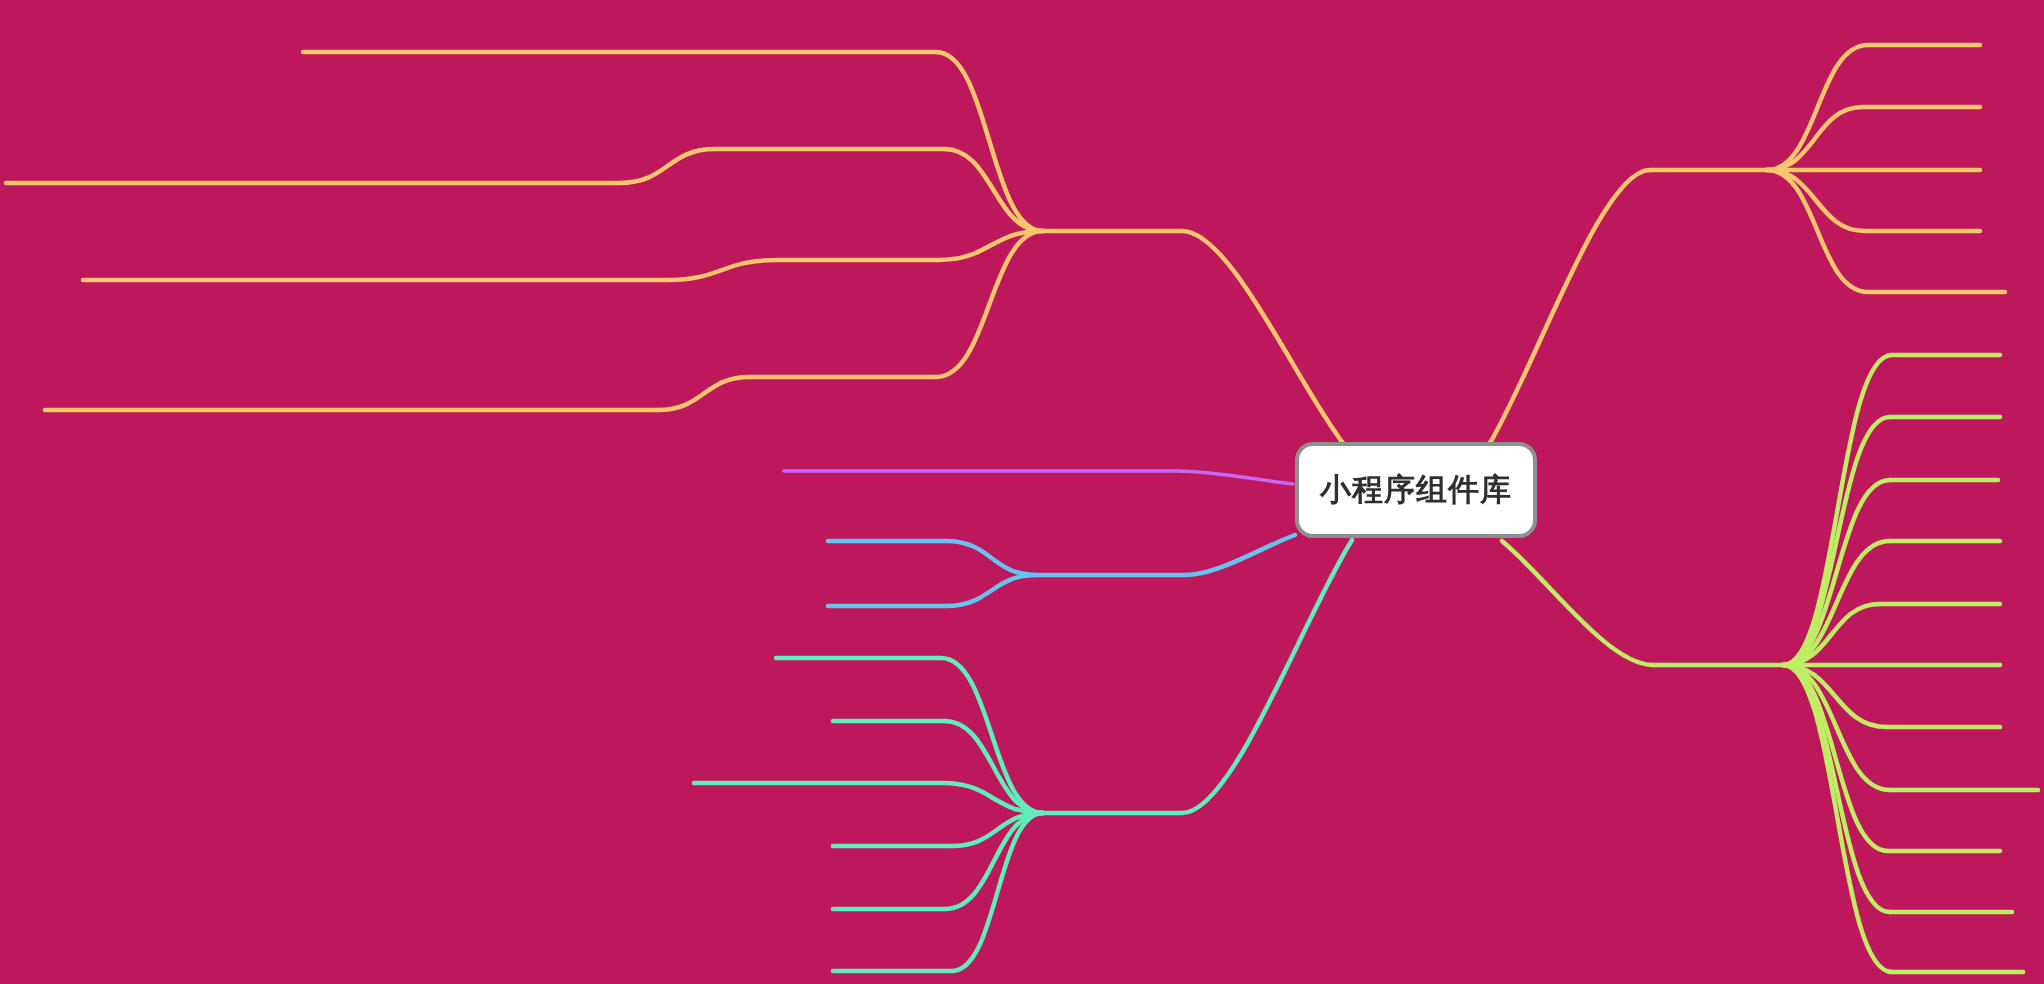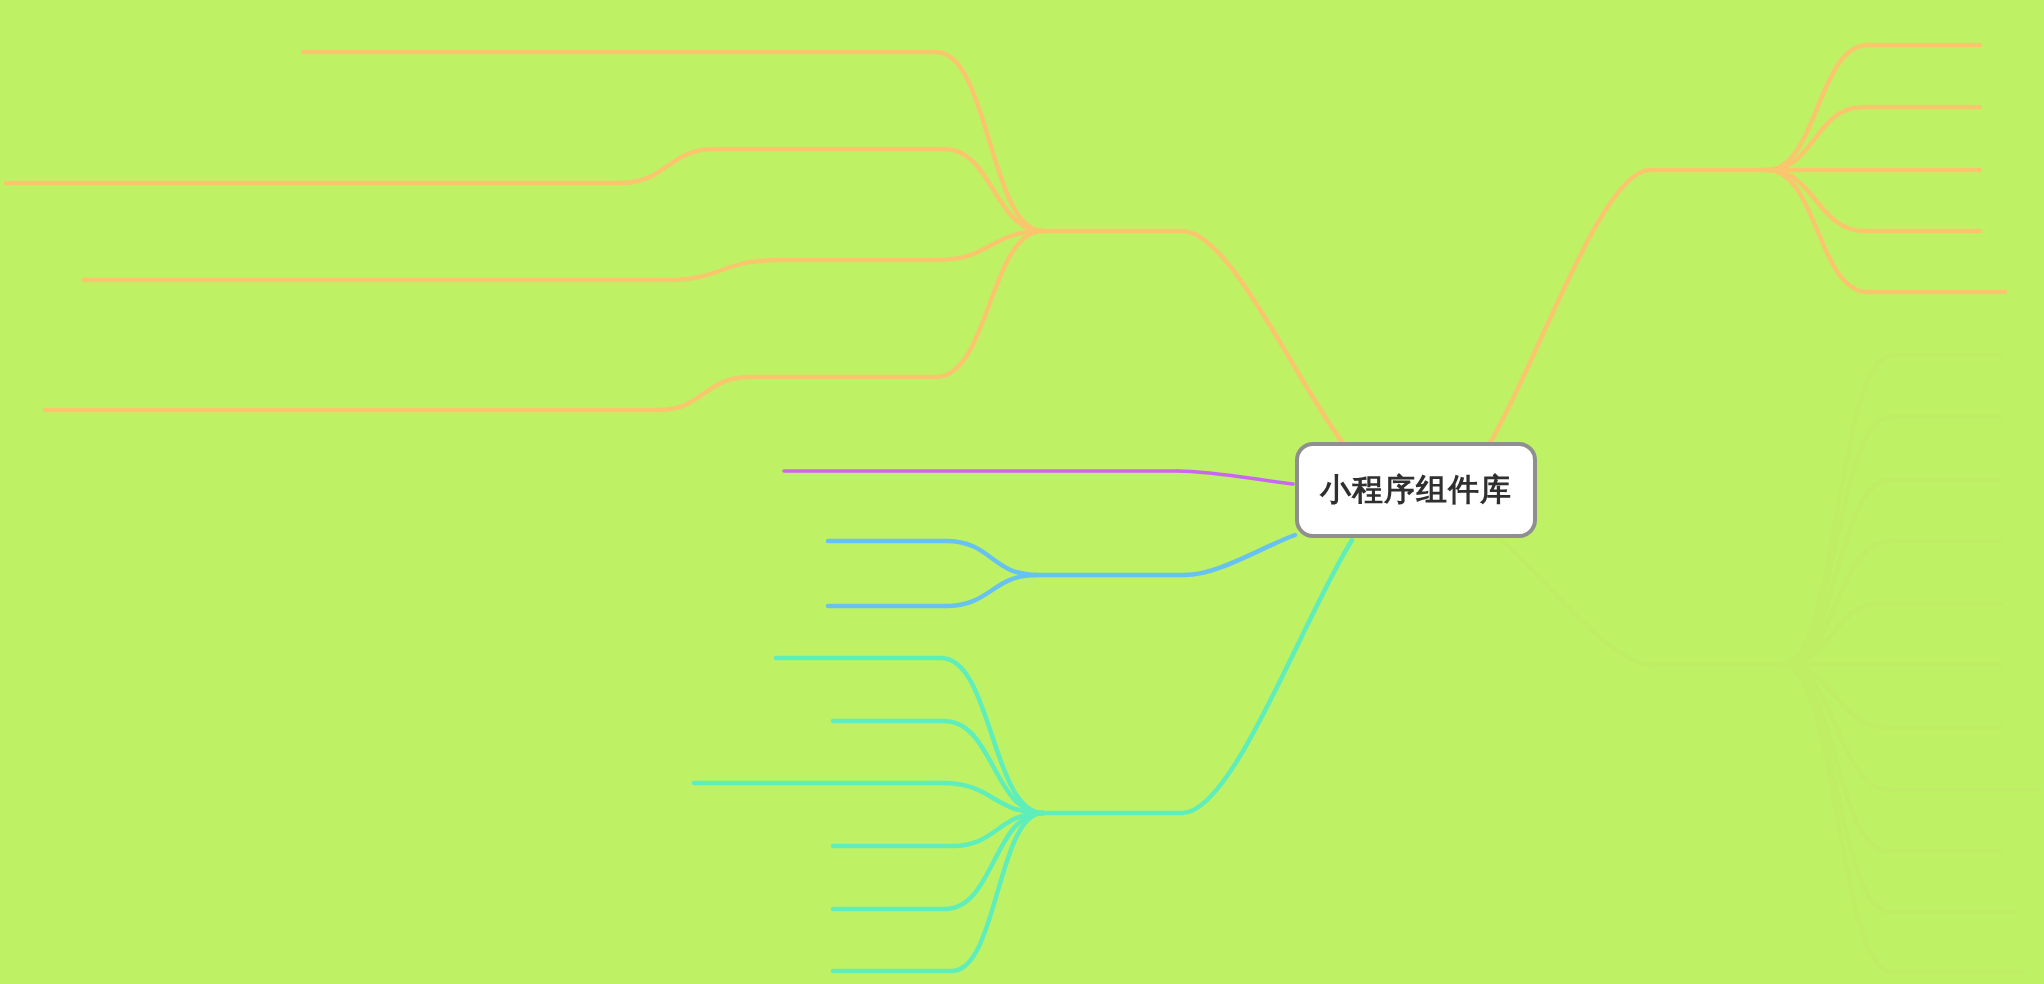--- a/index.html
+++ b/index.html
@@ -30,21 +30,21 @@
     justify-content: center;
     background: #ffffff;
     cursor: pointer;
     user-select: none;
     letter-spacing: 1px;
   }
 </style>
 </head>
 <body>
 
-<div class="mindmap-stage" style="background: #bef264;">
+<div class="mindmap-stage" style="background: #be185d;">
   <svg width="2044" height="984" viewBox="0 0 2044 984">
       <g fill="none" stroke="#F9C66D" stroke-width="4.5" stroke-linecap="round">
         <path d="M 1343 443 C 1294.7 379.4 1230.3 231 1182 231"></path>
         <path d="M 1043 231 C 989.5 231 989.5 52 936 52"></path>
         <path d="M 1043 231 C 993.5 231 993.5 149 944 149"></path>
         <path d="M 1043 231 C 990.5 231 990.5 260 938 260"></path>
         <path d="M 1043 231 C 989.5 231 989.5 377 936 377"></path>
         <path d="M 715 149 C 667.5 149 667.5 183 620 183"></path>
         <path d="M 777 260 C 722 260 722 280 667 280"></path>
         <path d="M 750 377 C 704 377 704 410 658 410"></path>

